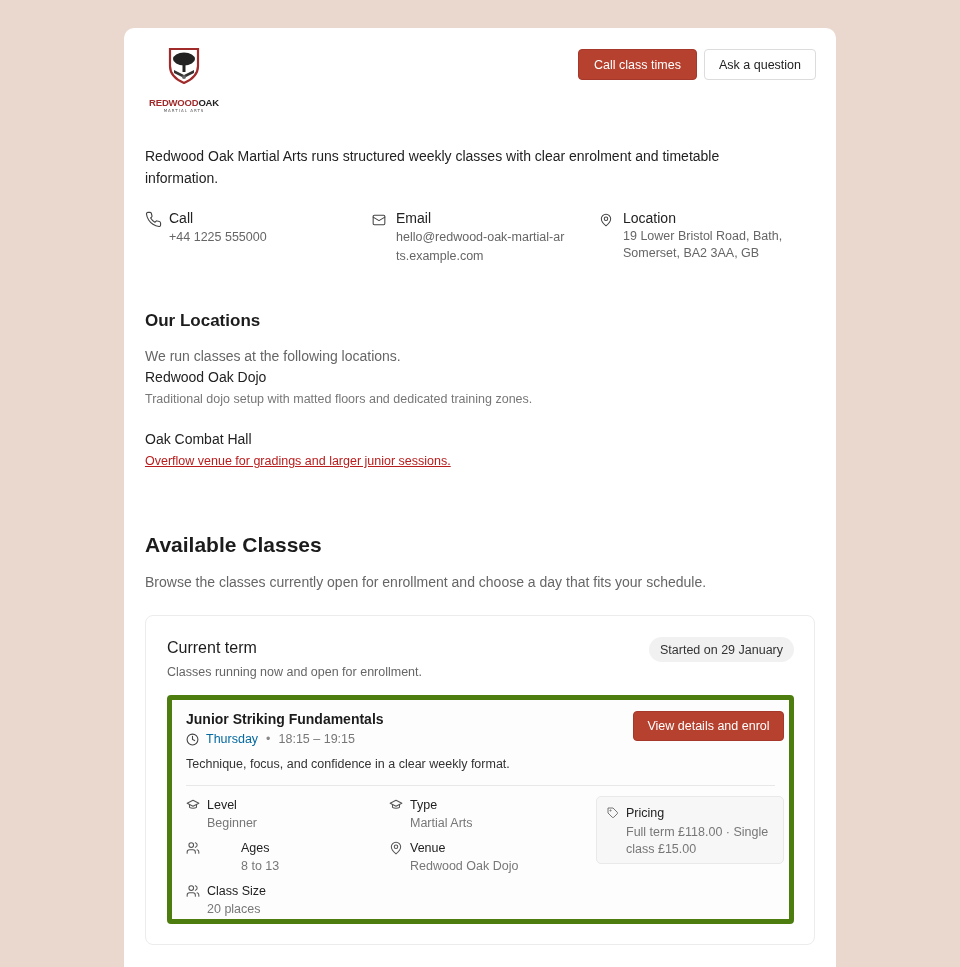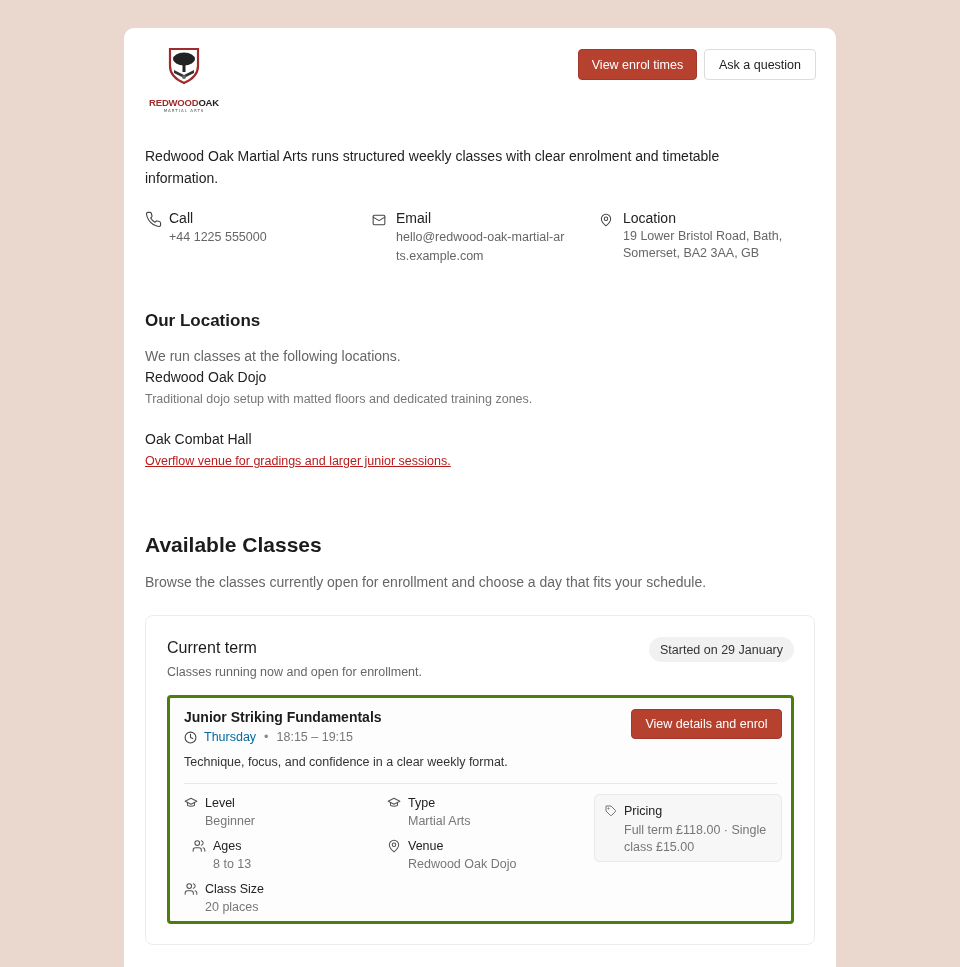--- a/index.html
+++ b/index.html
@@ -51,21 +51,21 @@
     position: absolute; left: 21px; top: 587px; width: 670px; height: 330px;
     border: 1px solid #ececec; border-radius: 8px; background: #fff;
   }
   .badge {
     position: absolute; right: 20px; top: 21px; height: 25px; padding: 0 11px;
     background: #f1f1f1; border-radius: 13px; font-size: 12.5px; color: #333;
     display: flex; align-items: center; font-family: "Liberation Sans", sans-serif;
   }
   .class-box {
     position: absolute; left: 21px; top: 79px; width: 627px; height: 229px;
-    border: 3px solid #4d7c0f; border-radius: 4px; background: #fdfdfd;
+    border: 5px solid #4d7c0f; border-radius: 4px; background: #fdfdfd;
   }
   .divider { position: absolute; left: 14px; right: 14px; top: 85px; height: 1px; background: #e8e8e8; }
   .attr { position: absolute; display: flex; }
   .attr .ic { width: 14px; height: 14px; margin-right: 7px; margin-top: 2px; }
   .attr .lbl { font-size: 12.5px; color: #222; line-height: 18px; font-family: "Liberation Sans", sans-serif; }
   .attr .val { font-size: 12.5px; color: #777; line-height: 19px; font-family: "Liberation Sans", sans-serif; }
   .pricing {
     position: absolute; left: 424px; top: 96px; width: 188px; height: 68px;
     background: #f7f7f7; border: 1px solid #e9e9e9; border-radius: 5px;
     padding: 8px 10px; display: flex;
@@ -82,21 +82,21 @@
       <path d="M3 3 L31 3 L31 20 Q31 31 17 37 Q3 31 3 20 Z" fill="#fff" stroke="#a12a2a" stroke-width="2.2"></path>
       <ellipse cx="17" cy="13" rx="11" ry="6.5" fill="#222"></ellipse>
       <rect x="15.5" y="16" width="3" height="10" fill="#222"></rect>
       <path d="M7 24 L17 29 L27 24 L27 27 L17 32 L7 27 Z" fill="#333"></path>
       <circle cx="17" cy="31" r="2" fill="#666"></circle>
     </svg>
     <div class="logo-text"><span>REDWOOD</span><span class="oak">OAK</span></div>
     <div class="logo-sub">MARTIAL ARTS</div>
   </div>
 
-  <div class="btn btn-primary" style="left:454px; top:21px; width:119px;">View enrol times</div>
+  <div class="btn btn-primary" style="left:454px; top:21px; width:119px;">Call class times</div>
   <div class="btn btn-secondary" style="left:580px; top:21px; width:112px;">Ask a question</div>
 
   <p class="intro">Redwood Oak Martial Arts runs structured weekly classes with clear enrolment and timetable information.</p>
 
   <div class="contact" style="left:21px; width:210px;">
     <span class="ic">
       <svg width="17" height="17" viewBox="0 0 24 24" fill="none" stroke="#444" stroke-width="1.6" stroke-linecap="round" stroke-linejoin="round">
           <path d="M22 16.9v3a2 2 0 0 1-2.2 2 19.8 19.8 0 0 1-8.6-3.1 19.5 19.5 0 0 1-6-6A19.8 19.8 0 0 1 2.1 4.2 2 2 0 0 1 4.1 2h3a2 2 0 0 1 2 1.7c.1 1 .4 1.9.7 2.8a2 2 0 0 1-.5 2.1L8 9.9a16 16 0 0 0 6 6l1.3-1.3a2 2 0 0 1 2.1-.4c.9.3 1.8.6 2.8.7a2 2 0 0 1 1.7 2z"></path>
         </svg>
     </span>
@@ -180,21 +180,21 @@
           <svg width="14" height="14" viewBox="0 0 24 24" fill="none" stroke="#555" stroke-width="1.8" stroke-linejoin="round">
               <path d="M2 9l10-5 10 5-10 5z"></path>
               <path d="M6 11v5c3 2 9 2 12 0v-5"></path>
             </svg>
         </span>
         <div>
             <div class="lbl">Type</div>
             <div class="val">Martial Arts</div>
           </div>
       </div>
-      <div class="attr" style="left:22px; top:139px;">
+      <div class="attr" style="left:14px; top:139px;gap:34px;">
         <span class="ic">
           <svg width="14" height="14" viewBox="0 0 24 24" fill="none" stroke="#555" stroke-width="1.8" stroke-linecap="round">
               <circle cx="9" cy="7" r="4"></circle>
               <path d="M2 21v-2a4 4 0 0 1 4-4h6a4 4 0 0 1 4 4v2"></path>
               <path d="M16 3.1a4 4 0 0 1 0 7.8M22 21v-2a4 4 0 0 0-3-3.9"></path>
             </svg>
         </span>
         <div>
             <div class="lbl">Ages</div>
             <div class="val">8 to 13</div>

